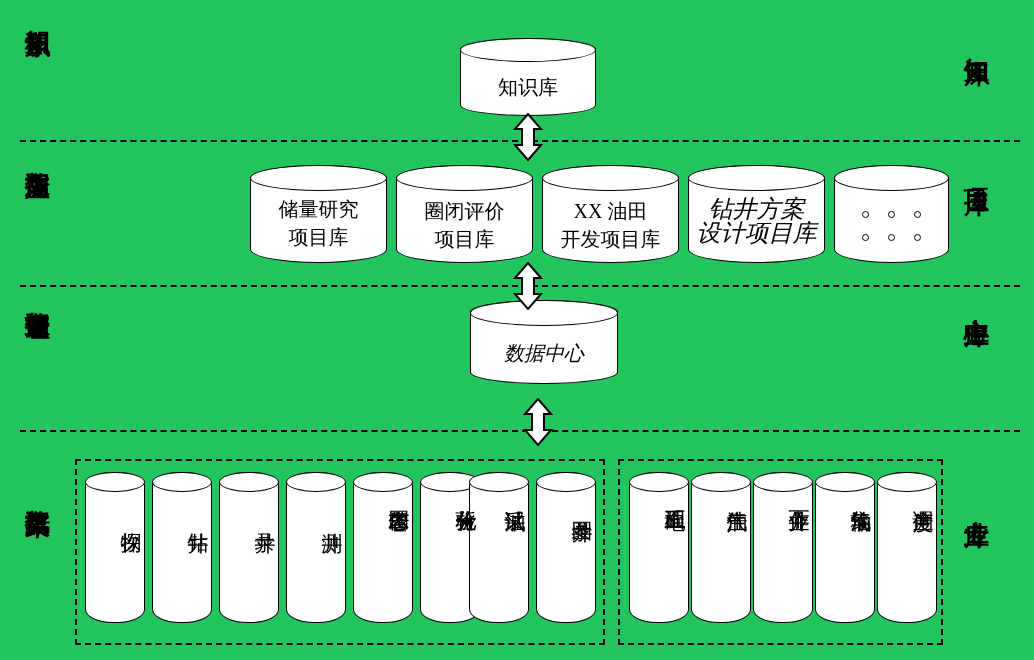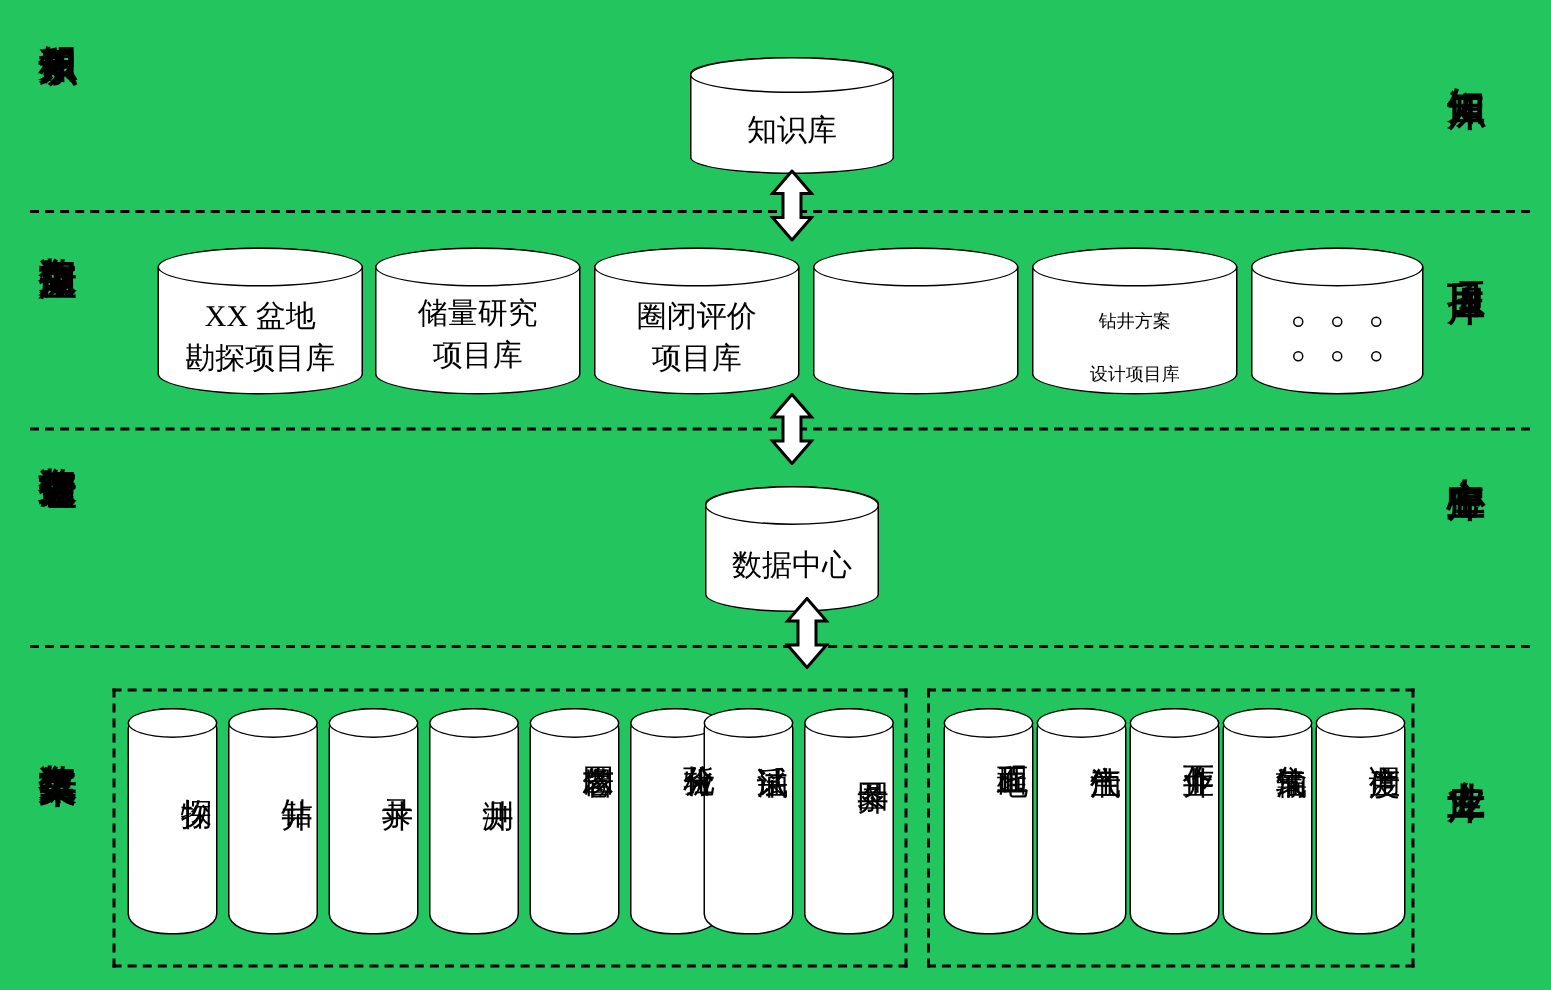--- a/index.html
+++ b/index.html
@@ -146,50 +146,46 @@
     <div class="top" style="height:24px;"></div>
     <div class="label" style="top:38px; font-size:20px; line-height:22px;">知识库</div>
   </div>
 
   <div class="arrow" style="left:513px; top:113px; width:30px; height:48px;">
     <svg width="30" height="48" viewBox="0 0 30 48">
       <polygon points="15,1 28,16 21,16 21,32 28,32 15,47 2,32 9,32 9,16 2,16" fill="#ffffff" stroke="#000000" stroke-width="2" stroke-linejoin="miter"></polygon>
     </svg>
   </div>
 
-  <div class="cyl" style="left:105px; top:165px; width:137px; height:98px;">
-    <div class="body"></div>
-    <div class="top" style="height:26px;"></div>
-    <div class="label" style="top:32px; font-size:20px; line-height:28px;">XX 盆地
-勘探项目库</div>
-  </div>
 
   <div class="cyl" style="left:250px; top:165px; width:137px; height:98px;">
     <div class="body"></div>
     <div class="top" style="height:26px;"></div>
     <div class="label" style="top:32px; font-size:20px; line-height:28px;font-family:Liberation Mono, monospace;">储量研究
 项目库</div>
   </div>
 
   <div class="cyl" style="left:396px; top:165px; width:137px; height:98px;">
     <div class="body"></div>
     <div class="top" style="height:26px;"></div>
     <div class="label" style="top:32px; font-size:20px; line-height:28px;">圈闭评价
 项目库</div>
   </div>
 
   <div class="cyl" style="left:542px; top:165px; width:137px; height:98px;">
     <div class="body"></div>
     <div class="top" style="height:26px;"></div>
+    <div class="label" style="top:32px; font-size:20px; line-height:28px;">XX 油田
+开发项目库</div>
   </div>
 
   <div class="cyl" style="left:688px; top:165px; width:137px; height:98px;">
     <div class="body"></div>
     <div class="top" style="height:26px;"></div>
-    <div class="label" style="top:32px; font-size:12px; line-height:35px;">钻井方案
+    <div class="label" style="top:32px; font-size:24px; line-height:24px;font-style:italic;">钻井方案
 设计项目库</div>
   </div>
 
   <div class="cyl" style="left:834px; top:165px; width:115px; height:98px;">
     <div class="body"></div>
     <div class="top" style="height:26px;"></div>
     <div class="dots" style="left:18px; right:18px; top:38px; height:46px;">
       <i></i>
         <i></i>
         <i></i>
@@ -198,21 +194,21 @@
         <i></i>
     </div>
   </div>
 
   <div class="arrow" style="left:513px; top:262px; width:30px; height:48px;">
     <svg width="30" height="48" viewBox="0 0 30 48">
       <polygon points="15,1 28,16 21,16 21,32 28,32 15,47 2,32 9,32 9,16 2,16" fill="#ffffff" stroke="#000000" stroke-width="2" stroke-linejoin="miter"></polygon>
     </svg>
   </div>
 
-  <div class="cyl" style="left:470px; top:324px; width:116px; height:84px;">
+  <div class="cyl" style="left:470px; top:300px; width:148px; height:84px;font-style:italic;">
     <div class="body"></div>
     <div class="top" style="height:26px;"></div>
     <div class="label" style="top:42px; font-size:20px; line-height:22px;">数据中心</div>
   </div>
 
   <div class="arrow" style="left:523px; top:398px; width:30px; height:48px;">
     <svg width="30" height="48" viewBox="0 0 30 48">
       <polygon points="15,1 28,16 21,16 21,32 28,32 15,47 2,32 9,32 9,16 2,16" fill="#ffffff" stroke="#000000" stroke-width="2" stroke-linejoin="miter"></polygon>
     </svg>
   </div>

